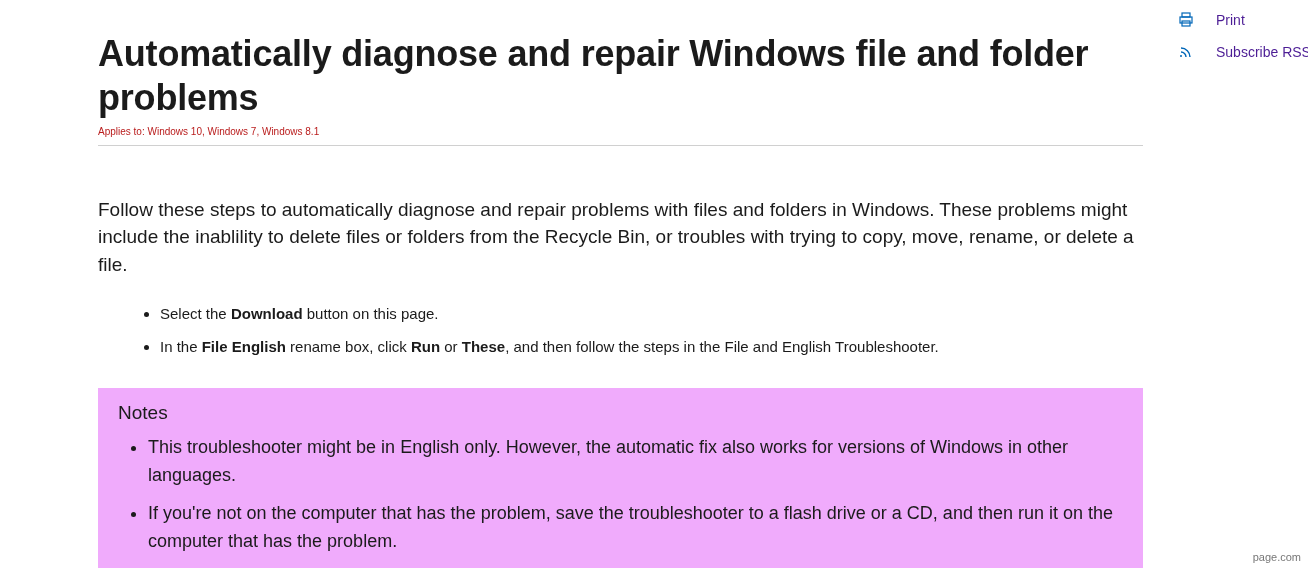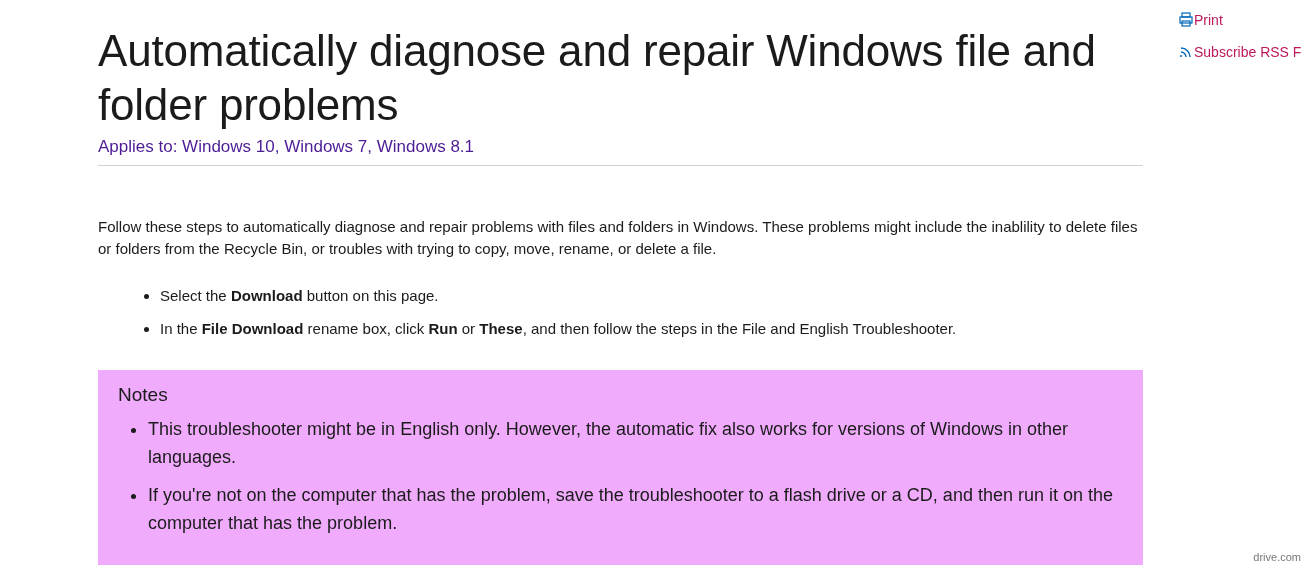--- a/index.html
+++ b/index.html
@@ -16,38 +16,38 @@
     position: relative;
     overflow: hidden;
   }
   .main {
     position: absolute;
     left: 98px;
     top: 20px;
     width: 1045px;
   }
   h1.title {
-    font-size: 44px;
-    font-weight: 400;
-    margin: 4px 0 6px 0;
+    font-size: 36px;
+    font-weight: 700;
+    margin: 12px 0 6px 0;
     line-height: 1.22;
     letter-spacing: -0.2px;
   }
   .applies {
-    font-size: 17px;
-    color: #4c1d95;
+    font-size: 10px;
+    color: #b91c1c;
     margin: 0 0 8px 0;
   }
   hr.divider {
     border: none;
     border-top: 1px solid #d0d0d0;
     margin: 0 0 50px 0;
   }
   .intro {
-    font-size: 15px;
+    font-size: 19px;
     line-height: 1.45;
     margin: 0 0 22px 0;
   }
   ul.steps {
     margin: 0 0 28px 0;
     padding-left: 62px;
     line-height: 1.8;
   }
   ul.steps li {
     margin-bottom: 6px;
@@ -84,25 +84,25 @@
   }
   .side {
     position: absolute;
     right: 0;
     top: 12px;
     width: 130px;
   }
   .side a {
     display: flex;
     align-items: flex-start;
-    color: #be185d;
+    color: #4c1d95;
     text-decoration: none;
     font-size: 14px;
     margin-bottom: 16px;
-    gap: 0;
+    gap: 22px;
   }
   .side a span.label { white-space: nowrap; }
   .side svg { flex: 0 0 auto; }
   .attribution {
     position: absolute;
     right: 4px;
     bottom: 4px;
     font-size: 11px;
     color: #777;
     background: rgba(255,255,255,0.8);
@@ -118,21 +118,21 @@
     <p class="applies">Applies to: Windows 10, Windows 7, Windows 8.1</p>
     <hr class="divider">
 
     <p class="intro">Follow these steps to automatically diagnose and repair problems with files and folders in Windows. These problems might include the inablility to delete files or folders from the Recycle Bin, or troubles with trying to copy, move, rename, or delete a file.</p>
 
     <ul class="steps">
       <li>
         <span>Select the </span><span class="bold">Download</span><span> button on this page.</span>
       </li>
       <li>
-        <span>In the </span><span class="bold">File Download</span><span> rename box, click </span><span class="bold">Run</span><span> or </span><span class="bold">These</span><span>, and then follow the steps in the File and English Troubleshooter.</span>
+        <span>In the </span><span class="bold">File English</span><span> rename box, click </span><span class="bold">Run</span><span> or </span><span class="bold">These</span><span>, and then follow the steps in the File and English Troubleshooter.</span>
       </li>
     </ul>
 
     <div class="notes-box">
       <h3>Notes</h3>
       <ul>
         <li>This troubleshooter might be in English only. However, the automatic fix also works for versions of Windows in other languages.</li>
         <li>If you're not on the computer that has the problem, save the troubleshooter to a flash drive or a CD, and then run it on the computer that has the problem.</li>
       </ul>
     </div>
@@ -154,14 +154,14 @@
     <a href="#">
       <svg width="16" height="16" viewBox="0 0 16 16" fill="none" stroke="#0067b8" stroke-width="1.4">
         <path d="M3 13a1 1 0 100-2 1 1 0 000 2z" fill="#0067b8" stroke="none"></path>
         <path d="M3 8a5 5 0 015 5"></path>
         <path d="M3 4a9 9 0 019 9"></path>
       </svg>
       <span class="label">Subscribe RSS F</span>
     </a>
   </div>
 
-  <div class="attribution">drive.com</div>
+  <div class="attribution">page.com</div>
 </div>
 
 </body></html>

